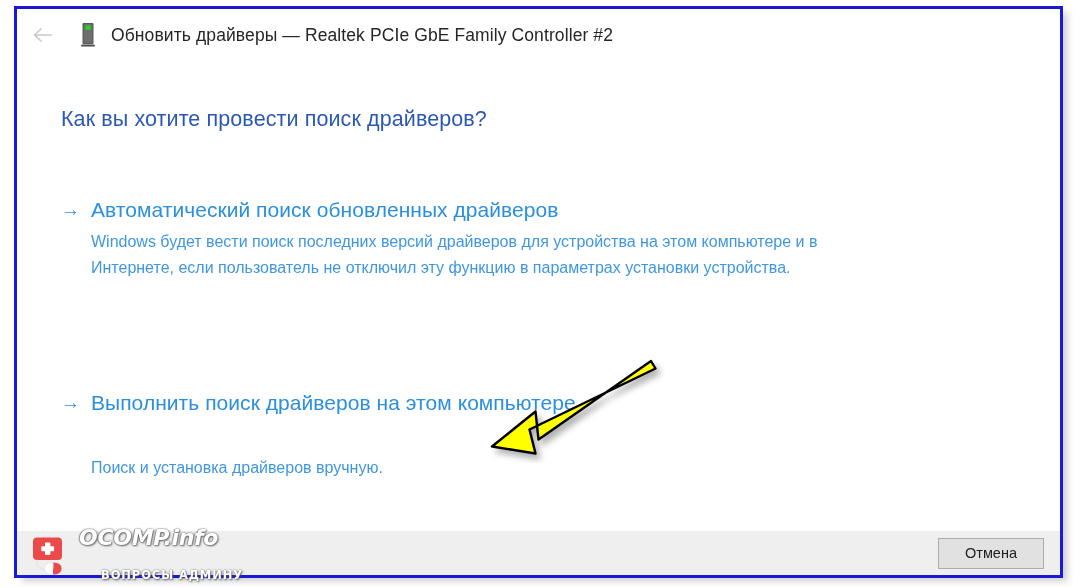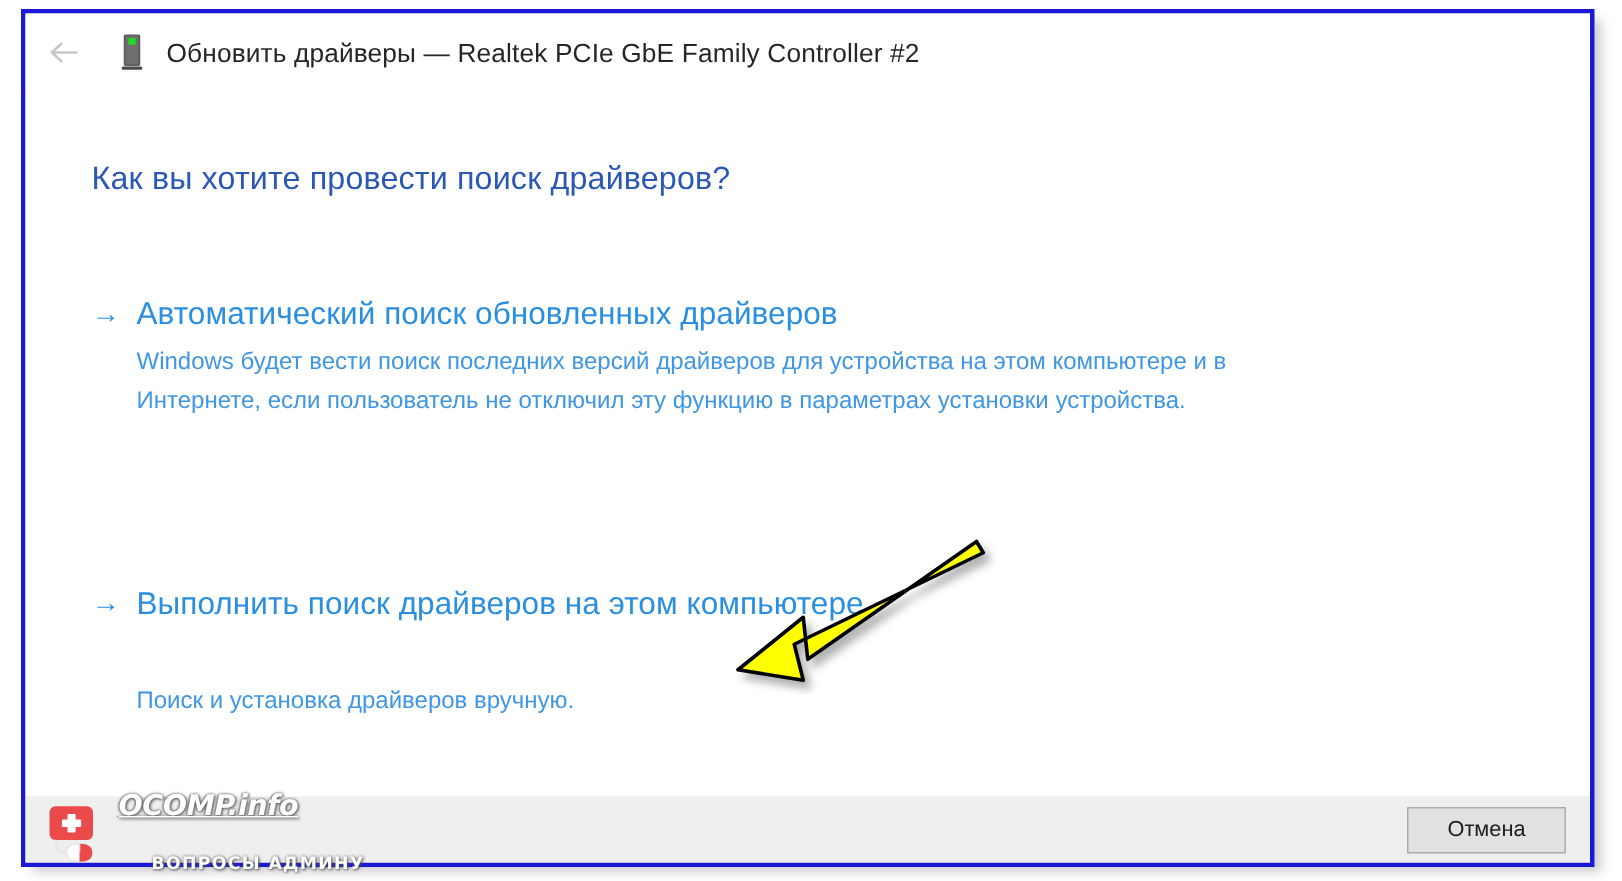--- a/index.html
+++ b/index.html
@@ -184,29 +184,28 @@
   #watermark-text {
     margin-left: 2px;
     display: flex;
     flex-direction: column;
     justify-content: center;
   }
   .wm-main {
     font-family: "DejaVu Sans", sans-serif;
     font-weight: bold;
     font-style: italic;
-    font-size: 19px;
+    font-size: 22px;
     line-height: 25px;
     color: #ffffff;
     letter-spacing: -0.3px;
     text-shadow:
       0 0 2px rgba(90,90,95,0.9),
       1px 1px 2px rgba(70,70,75,0.75),
       -1px 0 1px rgba(120,120,125,0.6);
-    text-decoration: underline;
   }
   .wm-sub {
     font-family: "DejaVu Sans", sans-serif;
     font-weight: bold;
     font-size: 11.5px;
     line-height: 13px;
     color: #ffffff;
     letter-spacing: 0.9px;
     margin-top: 19px;
     margin-left: 22px;

